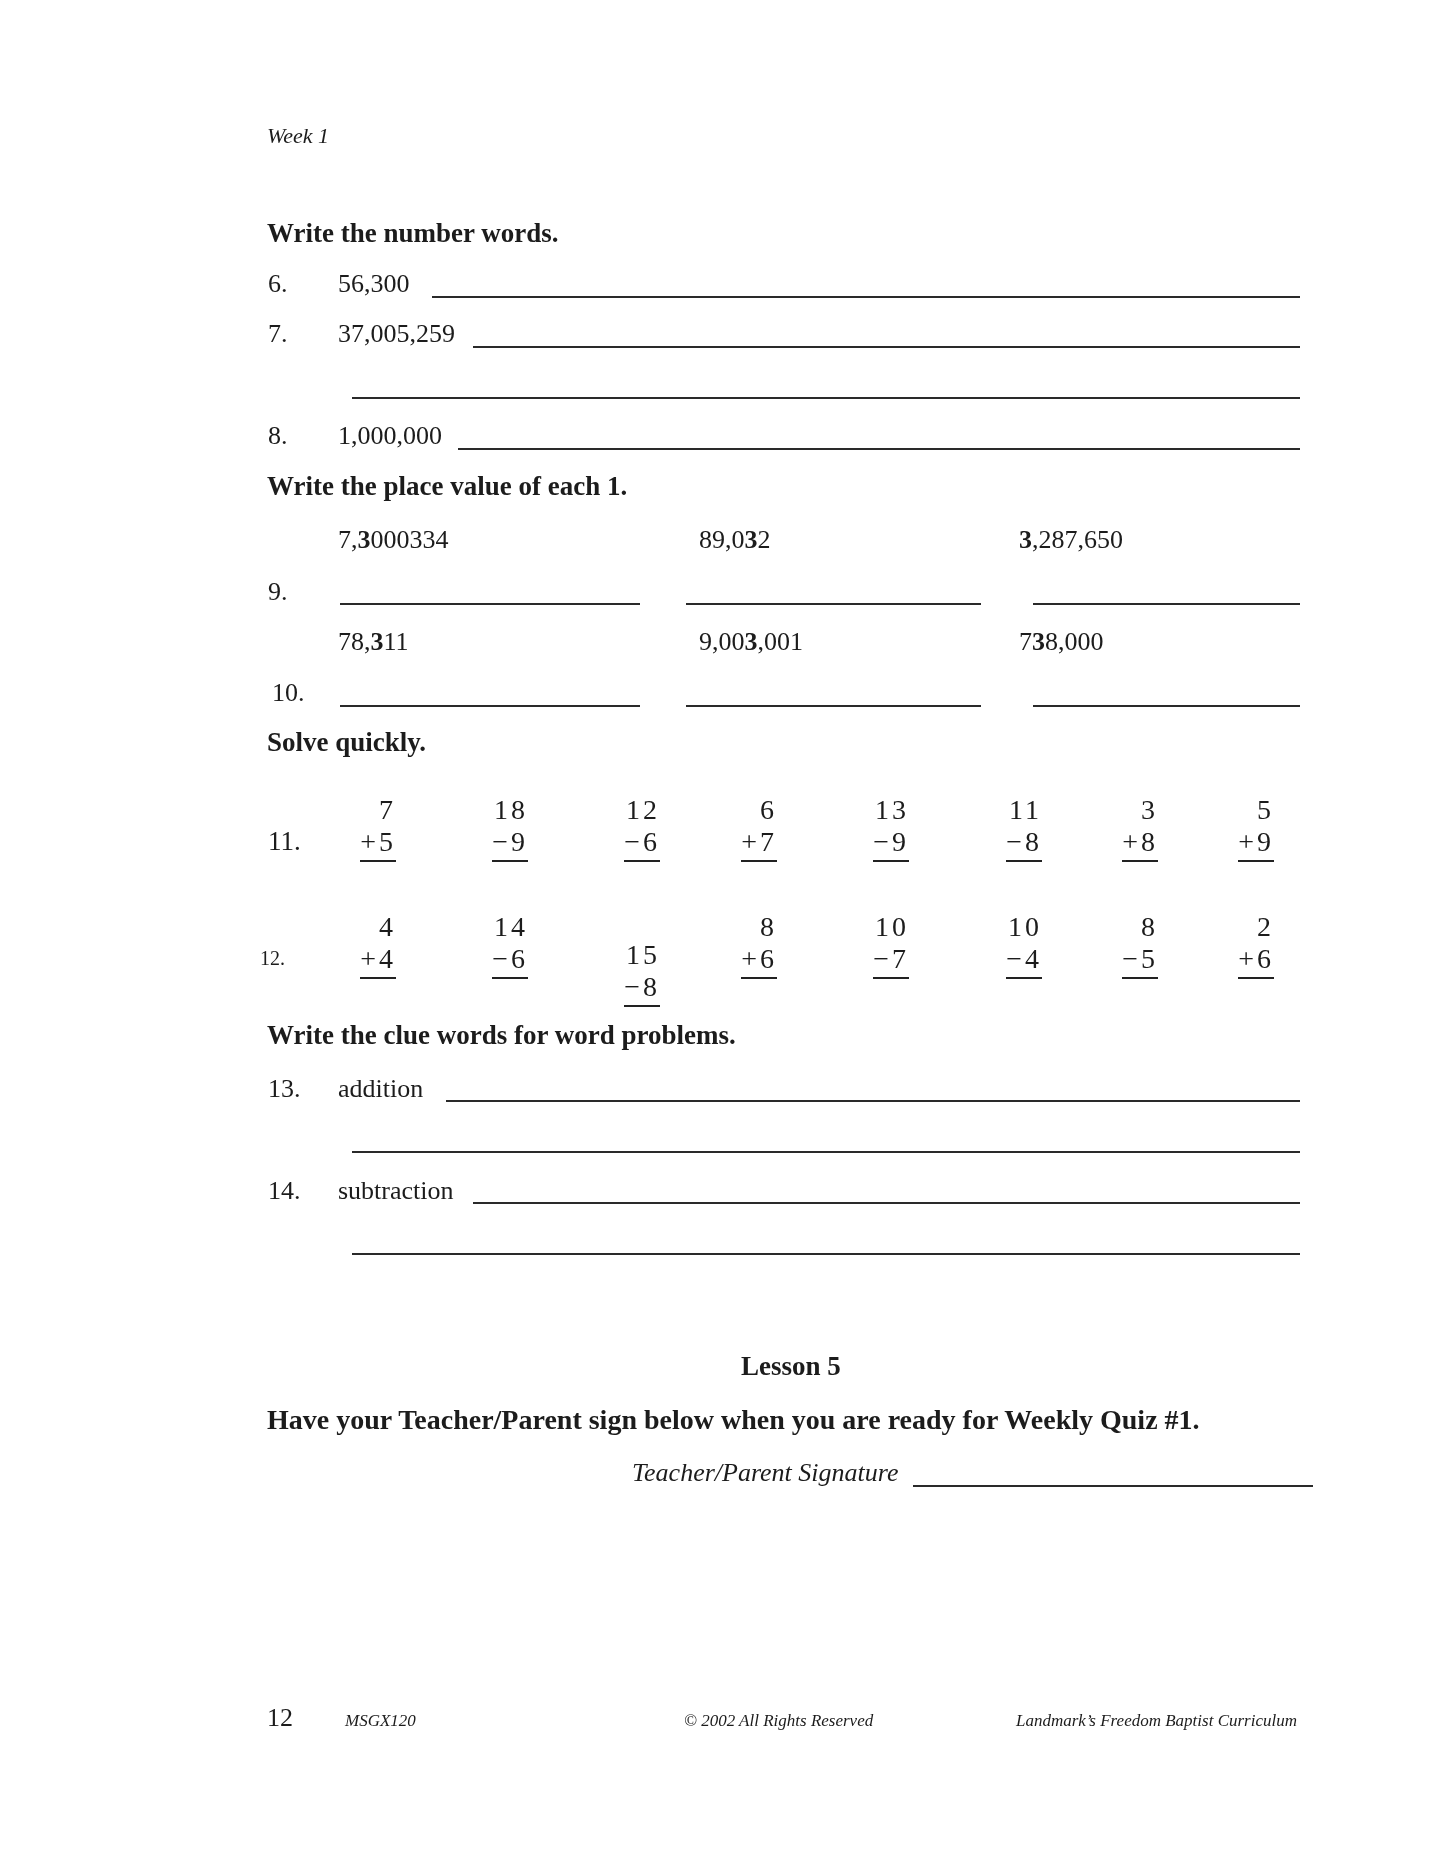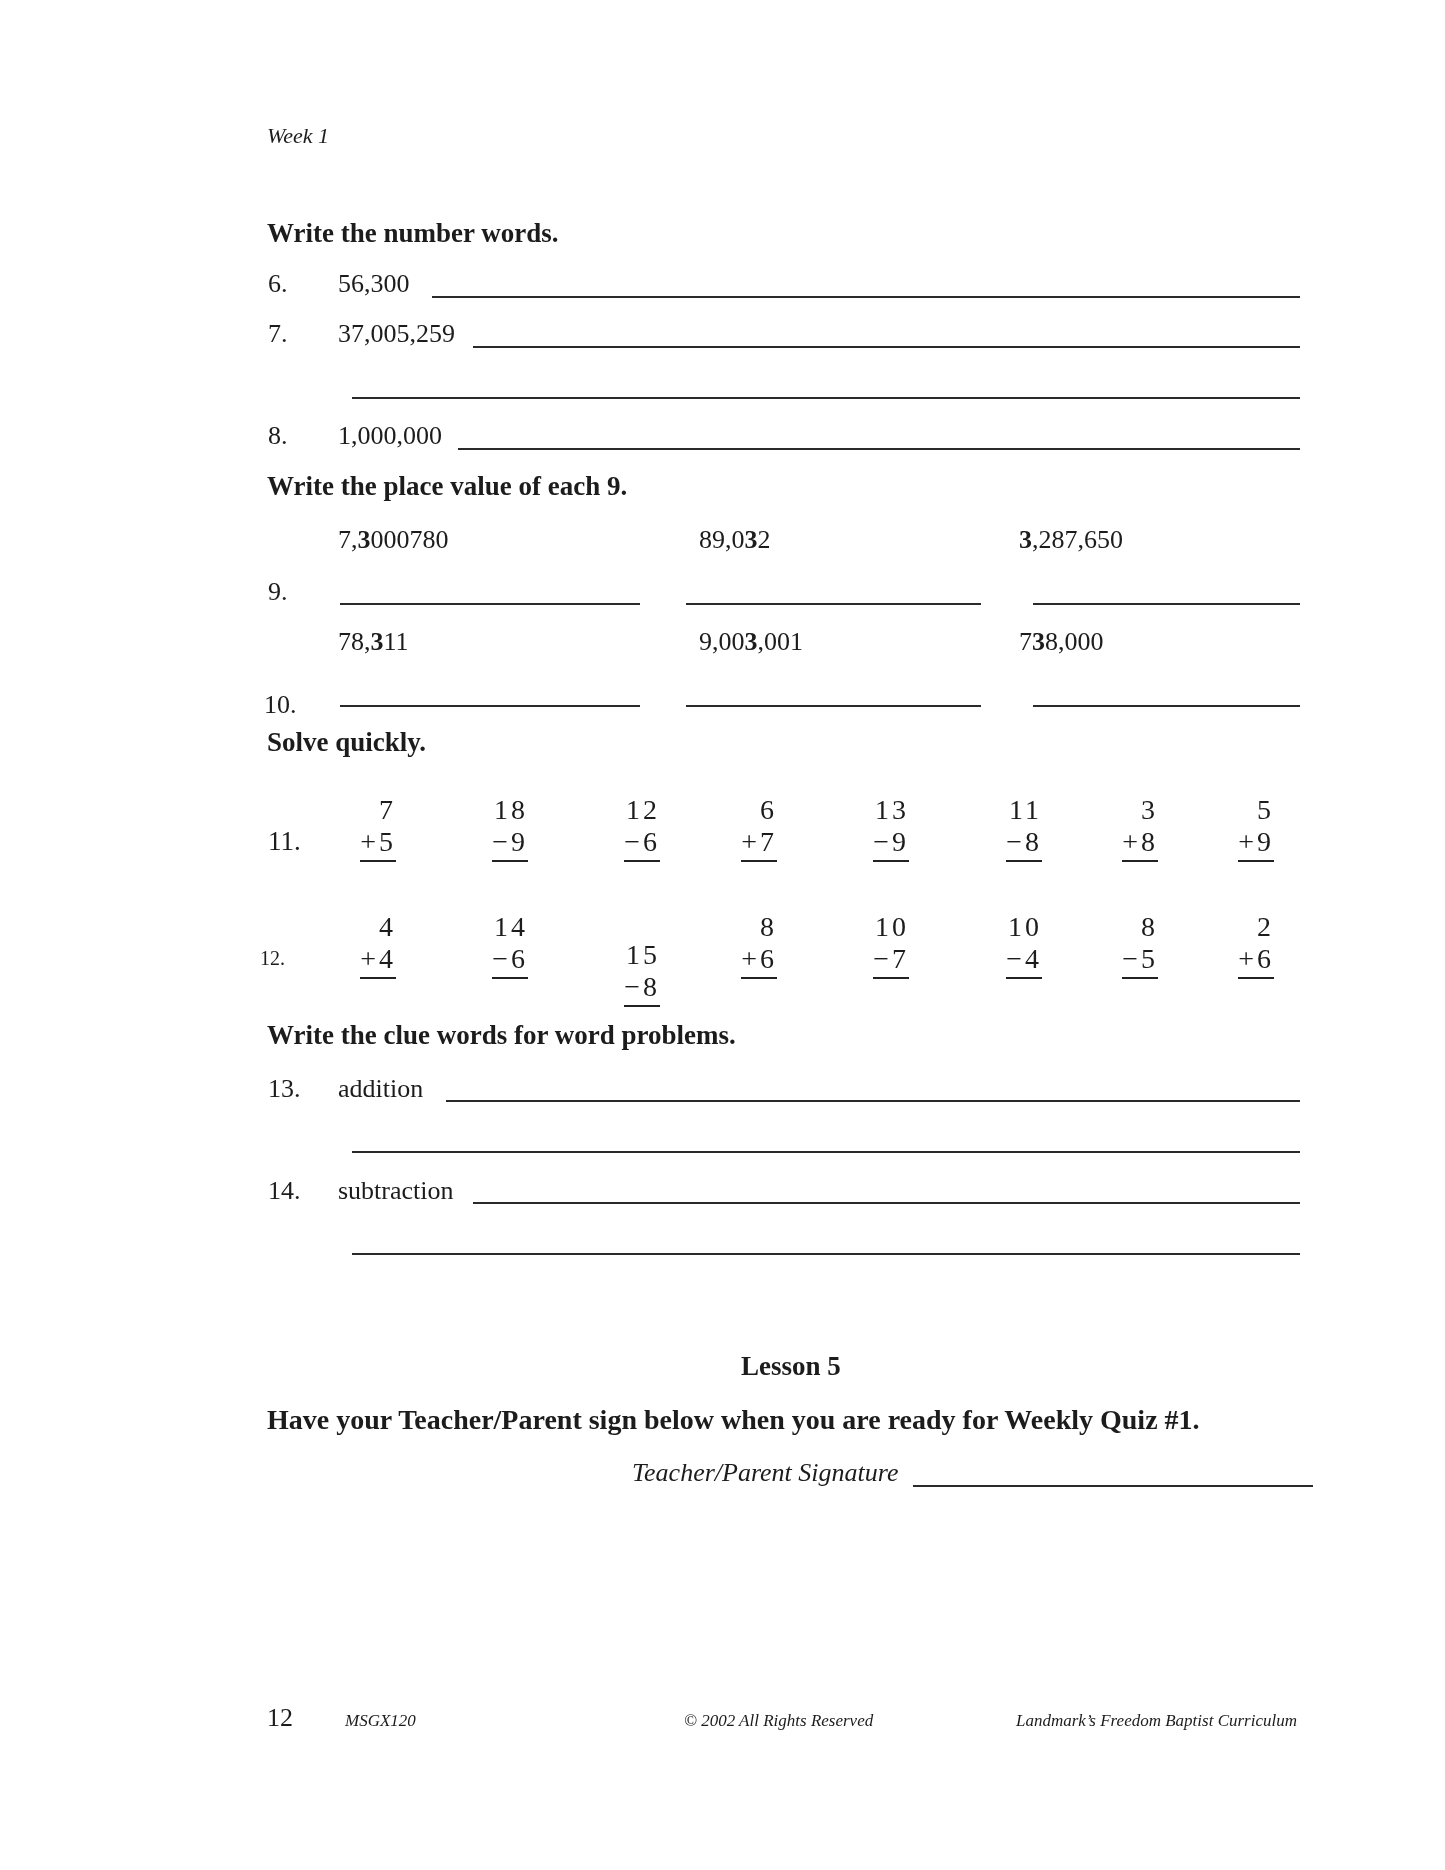--- a/index.html
+++ b/index.html
@@ -27,36 +27,36 @@
 
 <div class="abs txt" style="left:268px;top:319px;">7.</div>
 <div class="abs txt" style="left:338px;top:319px;">37,005,259</div>
 <div class="line" style="left:473px;width:827px;top:346px;"></div>
 <div class="line" style="left:352px;width:948px;top:397px;"></div>
 
 <div class="abs txt" style="left:268px;top:421px;">8.</div>
 <div class="abs txt" style="left:338px;top:421px;">1,000,000</div>
 <div class="line" style="left:458px;width:842px;top:448px;"></div>
 
-<div class="abs head" style="left:267px;top:471px;">Write the place value of each 9.</div>
+<div class="abs head" style="left:267px;top:471px;">Write the place value of each 1.</div>
 
-<div class="abs txt" style="left:338px;top:525px;"><span>7,</span><b>3</b><span>000780</span></div>
+<div class="abs txt" style="left:338px;top:525px;"><span>7,</span><b>3</b><span>000334</span></div>
 <div class="abs txt" style="left:699px;top:525px;"><span>89,0</span><b>3</b><span>2</span></div>
 <div class="abs txt" style="left:1019px;top:525px;"><span></span><b>3</b><span>,287,650</span></div>
 
 <div class="abs txt" style="left:268px;top:577px;">9.</div>
 <div class="line" style="left:340px;width:300px;top:603px;"></div>
 <div class="line" style="left:686px;width:295px;top:603px;"></div>
 <div class="line" style="left:1033px;width:267px;top:603px;"></div>
 
 <div class="abs txt" style="left:338px;top:627px;text-align:center;"><span>78,</span><b>3</b><span>11</span></div>
 <div class="abs txt" style="left:699px;top:627px;"><span>9,00</span><b>3</b><span>,001</span></div>
 <div class="abs txt" style="left:1019px;top:627px;"><span>7</span><b>3</b><span>8,000</span></div>
 
-<div class="abs txt" style="left:264px;top:678px;margin-top:12px;">10.</div>
+<div class="abs txt" style="left:272px;top:678px;">10.</div>
 <div class="line" style="left:340px;width:300px;top:705px;"></div>
 <div class="line" style="left:686px;width:295px;top:705px;"></div>
 <div class="line" style="left:1033px;width:267px;top:705px;"></div>
 
 <div class="abs head" style="left:267px;top:727px;">Solve quickly.</div>
 
 <div class="abs txt" style="left:268px;top:826px;font-size:27px;">11.</div>
 <div class="abs txt" style="left:260px;top:943px;font-size:20px;">12.</div>
 
 <div class="prob" style="left:316px;top:794px;">

